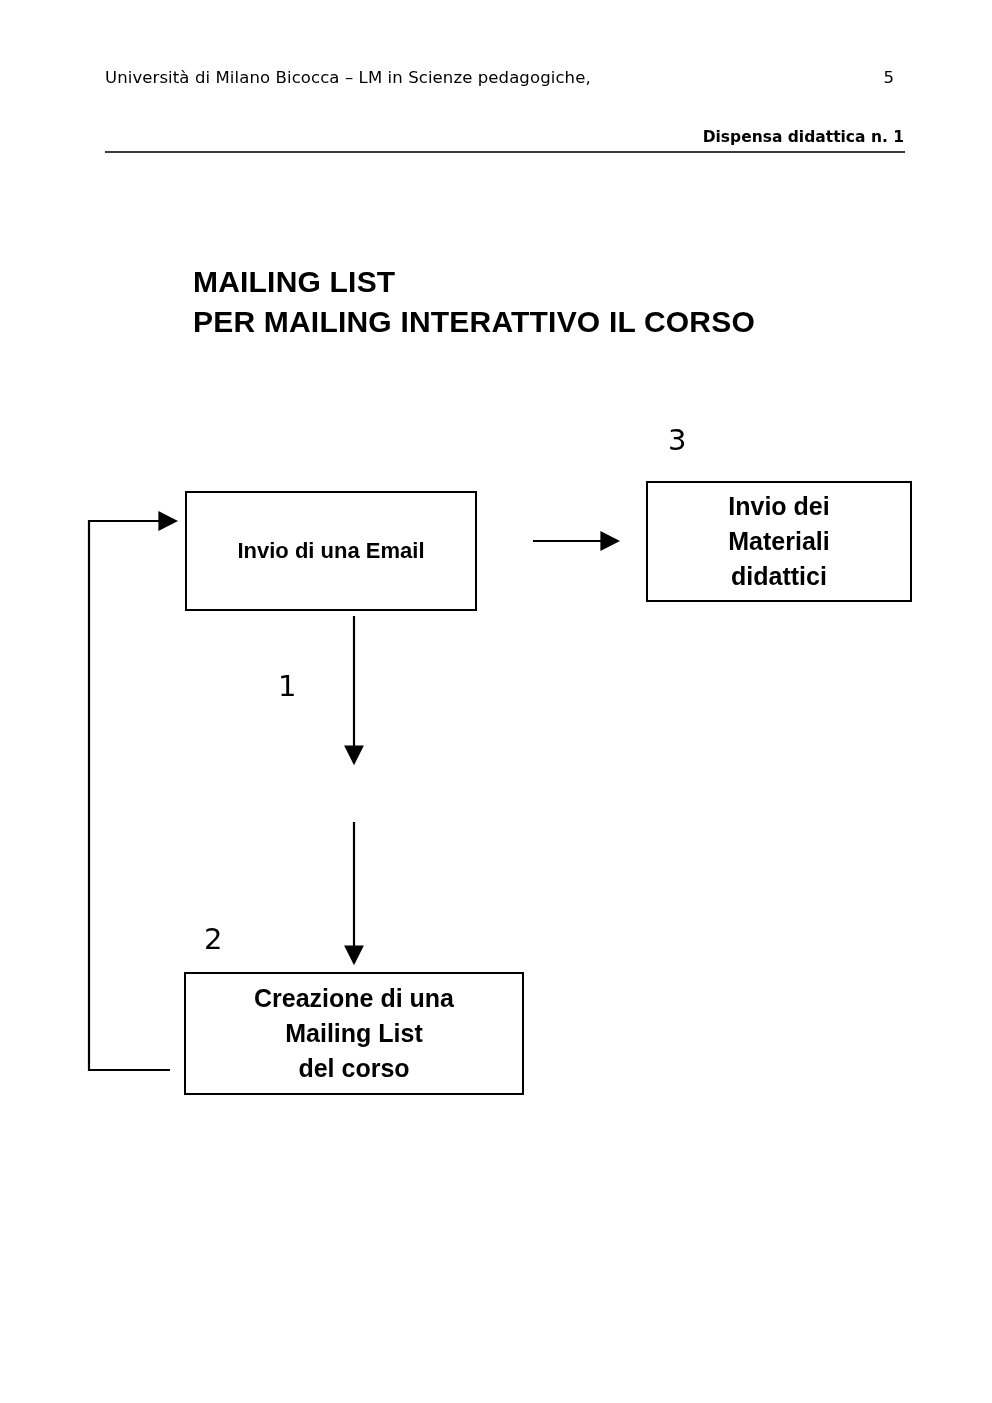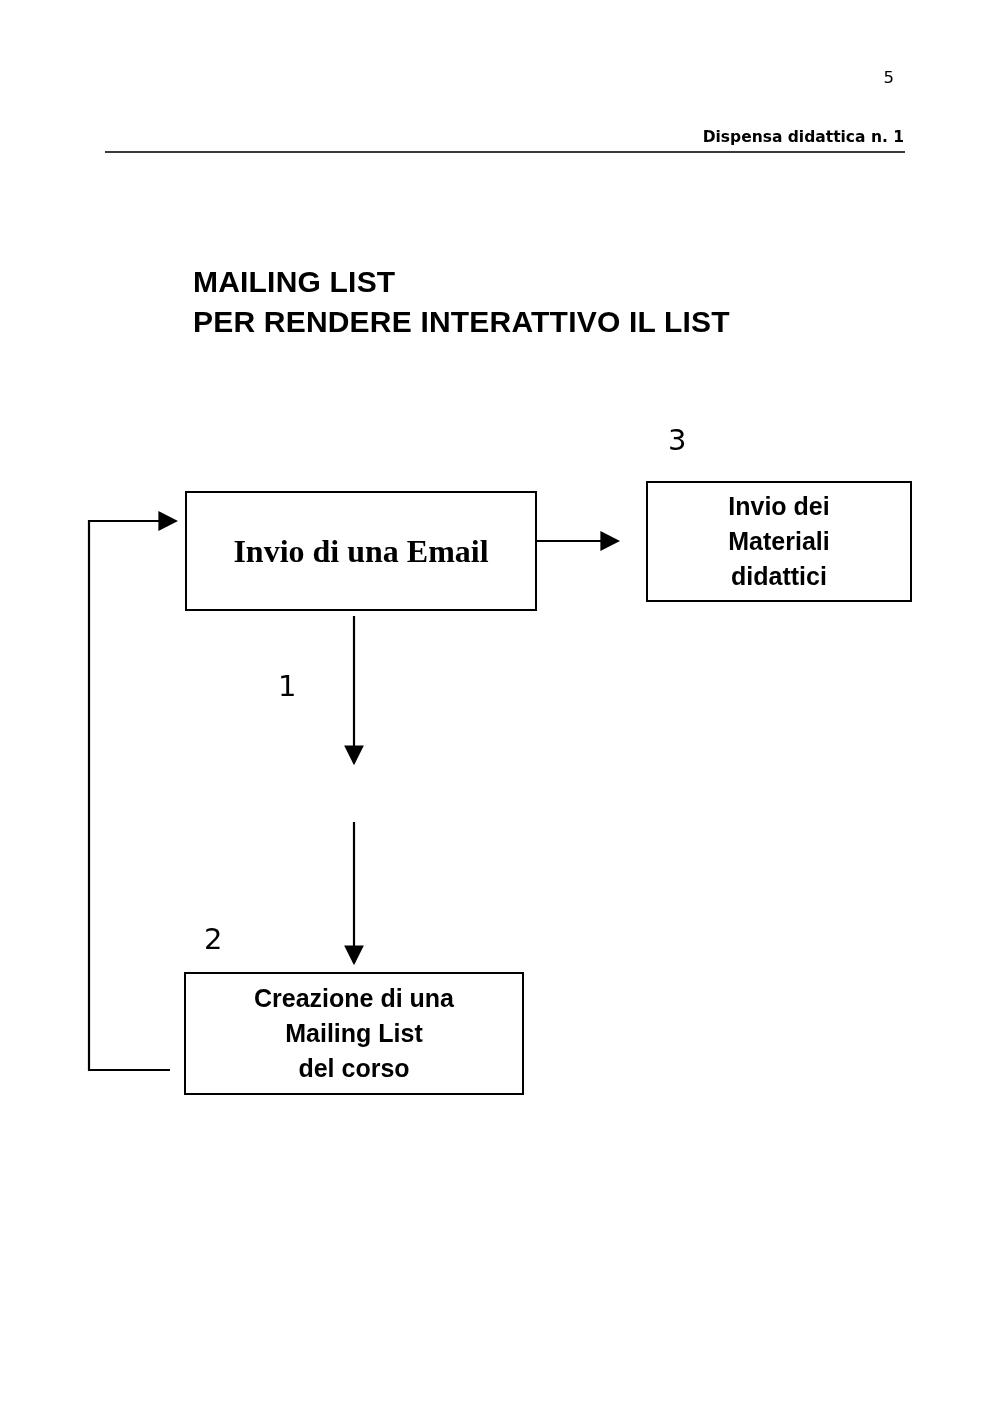--- a/index.html
+++ b/index.html
@@ -103,24 +103,23 @@
     color: #000000;
   }
   .node .node-text {
     white-space: pre-line;
     line-height: 36px;
   }
 
   #node-email {
     left: 185px;
     top: 491px;
-    width: 352px;
+    width: 292px;
     height: 120px;
-    font-size: 32px;
-    font-family: Liberation Serif, serif;
+    font-size: 22px;
   }
   #node-materiali {
     left: 646px;
     top: 481px;
     width: 266px;
     height: 121px;
     font-size: 25px;
   }
   #node-materiali .node-text { line-height: 35px; }
   #node-mailinglist {
@@ -157,30 +156,31 @@
   }
 </style>
 </head>
 <body>
 
 <div class="page">
 
   <div class="header">
 
     <div class="header-lines">
+      <div class="header-line">Università di Milano Bicocca – LM in Scienze pedagogiche,</div>
     </div>
 
     <div class="page-number">5</div>
     <div class="dispensa">Dispensa didattica n. 1</div>
     <div class="header-rule"></div>
   </div>
 
   <div class="slide-title">
     <div>MAILING LIST</div>
-    <div>PER RENDERE INTERATTIVO IL LIST</div>
+    <div>PER MAILING INTERATTIVO IL CORSO</div>
   </div>
 
   <div class="diagram">
     <svg width="992" height="1403" viewBox="0 0 992 1403" xmlns="http://www.w3.org/2000/svg">
       <defs>
         <marker id="arrowhead" markerWidth="9" markerHeight="9" refX="8" refY="4.5" orient="auto" markerUnits="strokeWidth">
           <path d="M0,0 L9,4.5 L0,9 z" fill="#000000"></path>
         </marker>
       </defs>
 

